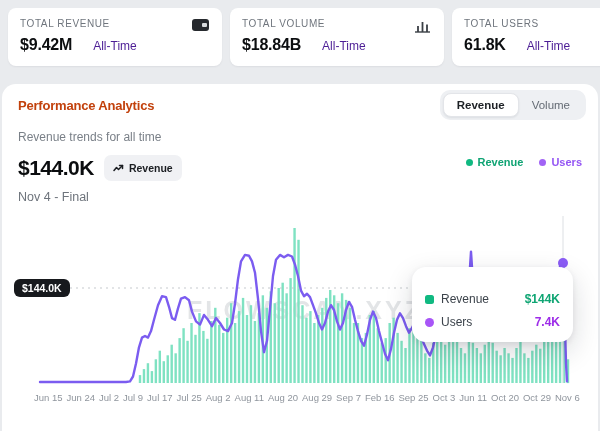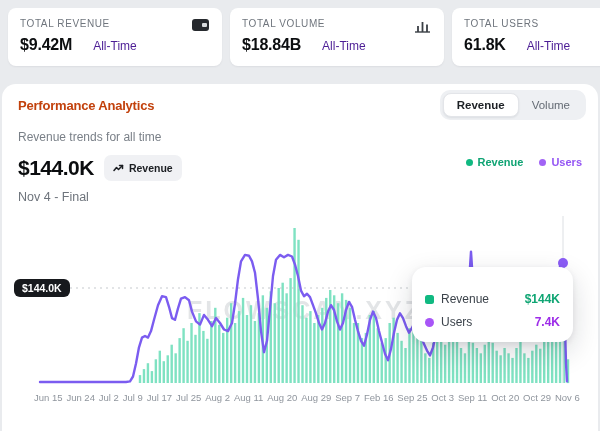--- a/index.html
+++ b/index.html
@@ -271,21 +271,21 @@
       <span class="x-tick">Jul 17</span>
       <span class="x-tick">Jul 25</span>
       <span class="x-tick">Aug 2</span>
       <span class="x-tick">Aug 11</span>
       <span class="x-tick">Aug 20</span>
       <span class="x-tick">Aug 29</span>
       <span class="x-tick">Sep 7</span>
       <span class="x-tick">Feb 16</span>
       <span class="x-tick">Sep 25</span>
       <span class="x-tick">Oct 3</span>
-      <span class="x-tick">Sep 11</span>
+      <span class="x-tick">Jun 11</span>
       <span class="x-tick">Oct 20</span>
       <span class="x-tick">Oct 29</span>
       <span class="x-tick">Nov 6</span>
     </div>
 
   <div class="tooltip">
     <div id="tt-rows">
         <div class="tt-row">
           <span class="tt-marker" style="background: rgb(16, 185, 129); border-radius: 2.5px;"></span>
           <span class="tt-label">Revenue</span>

